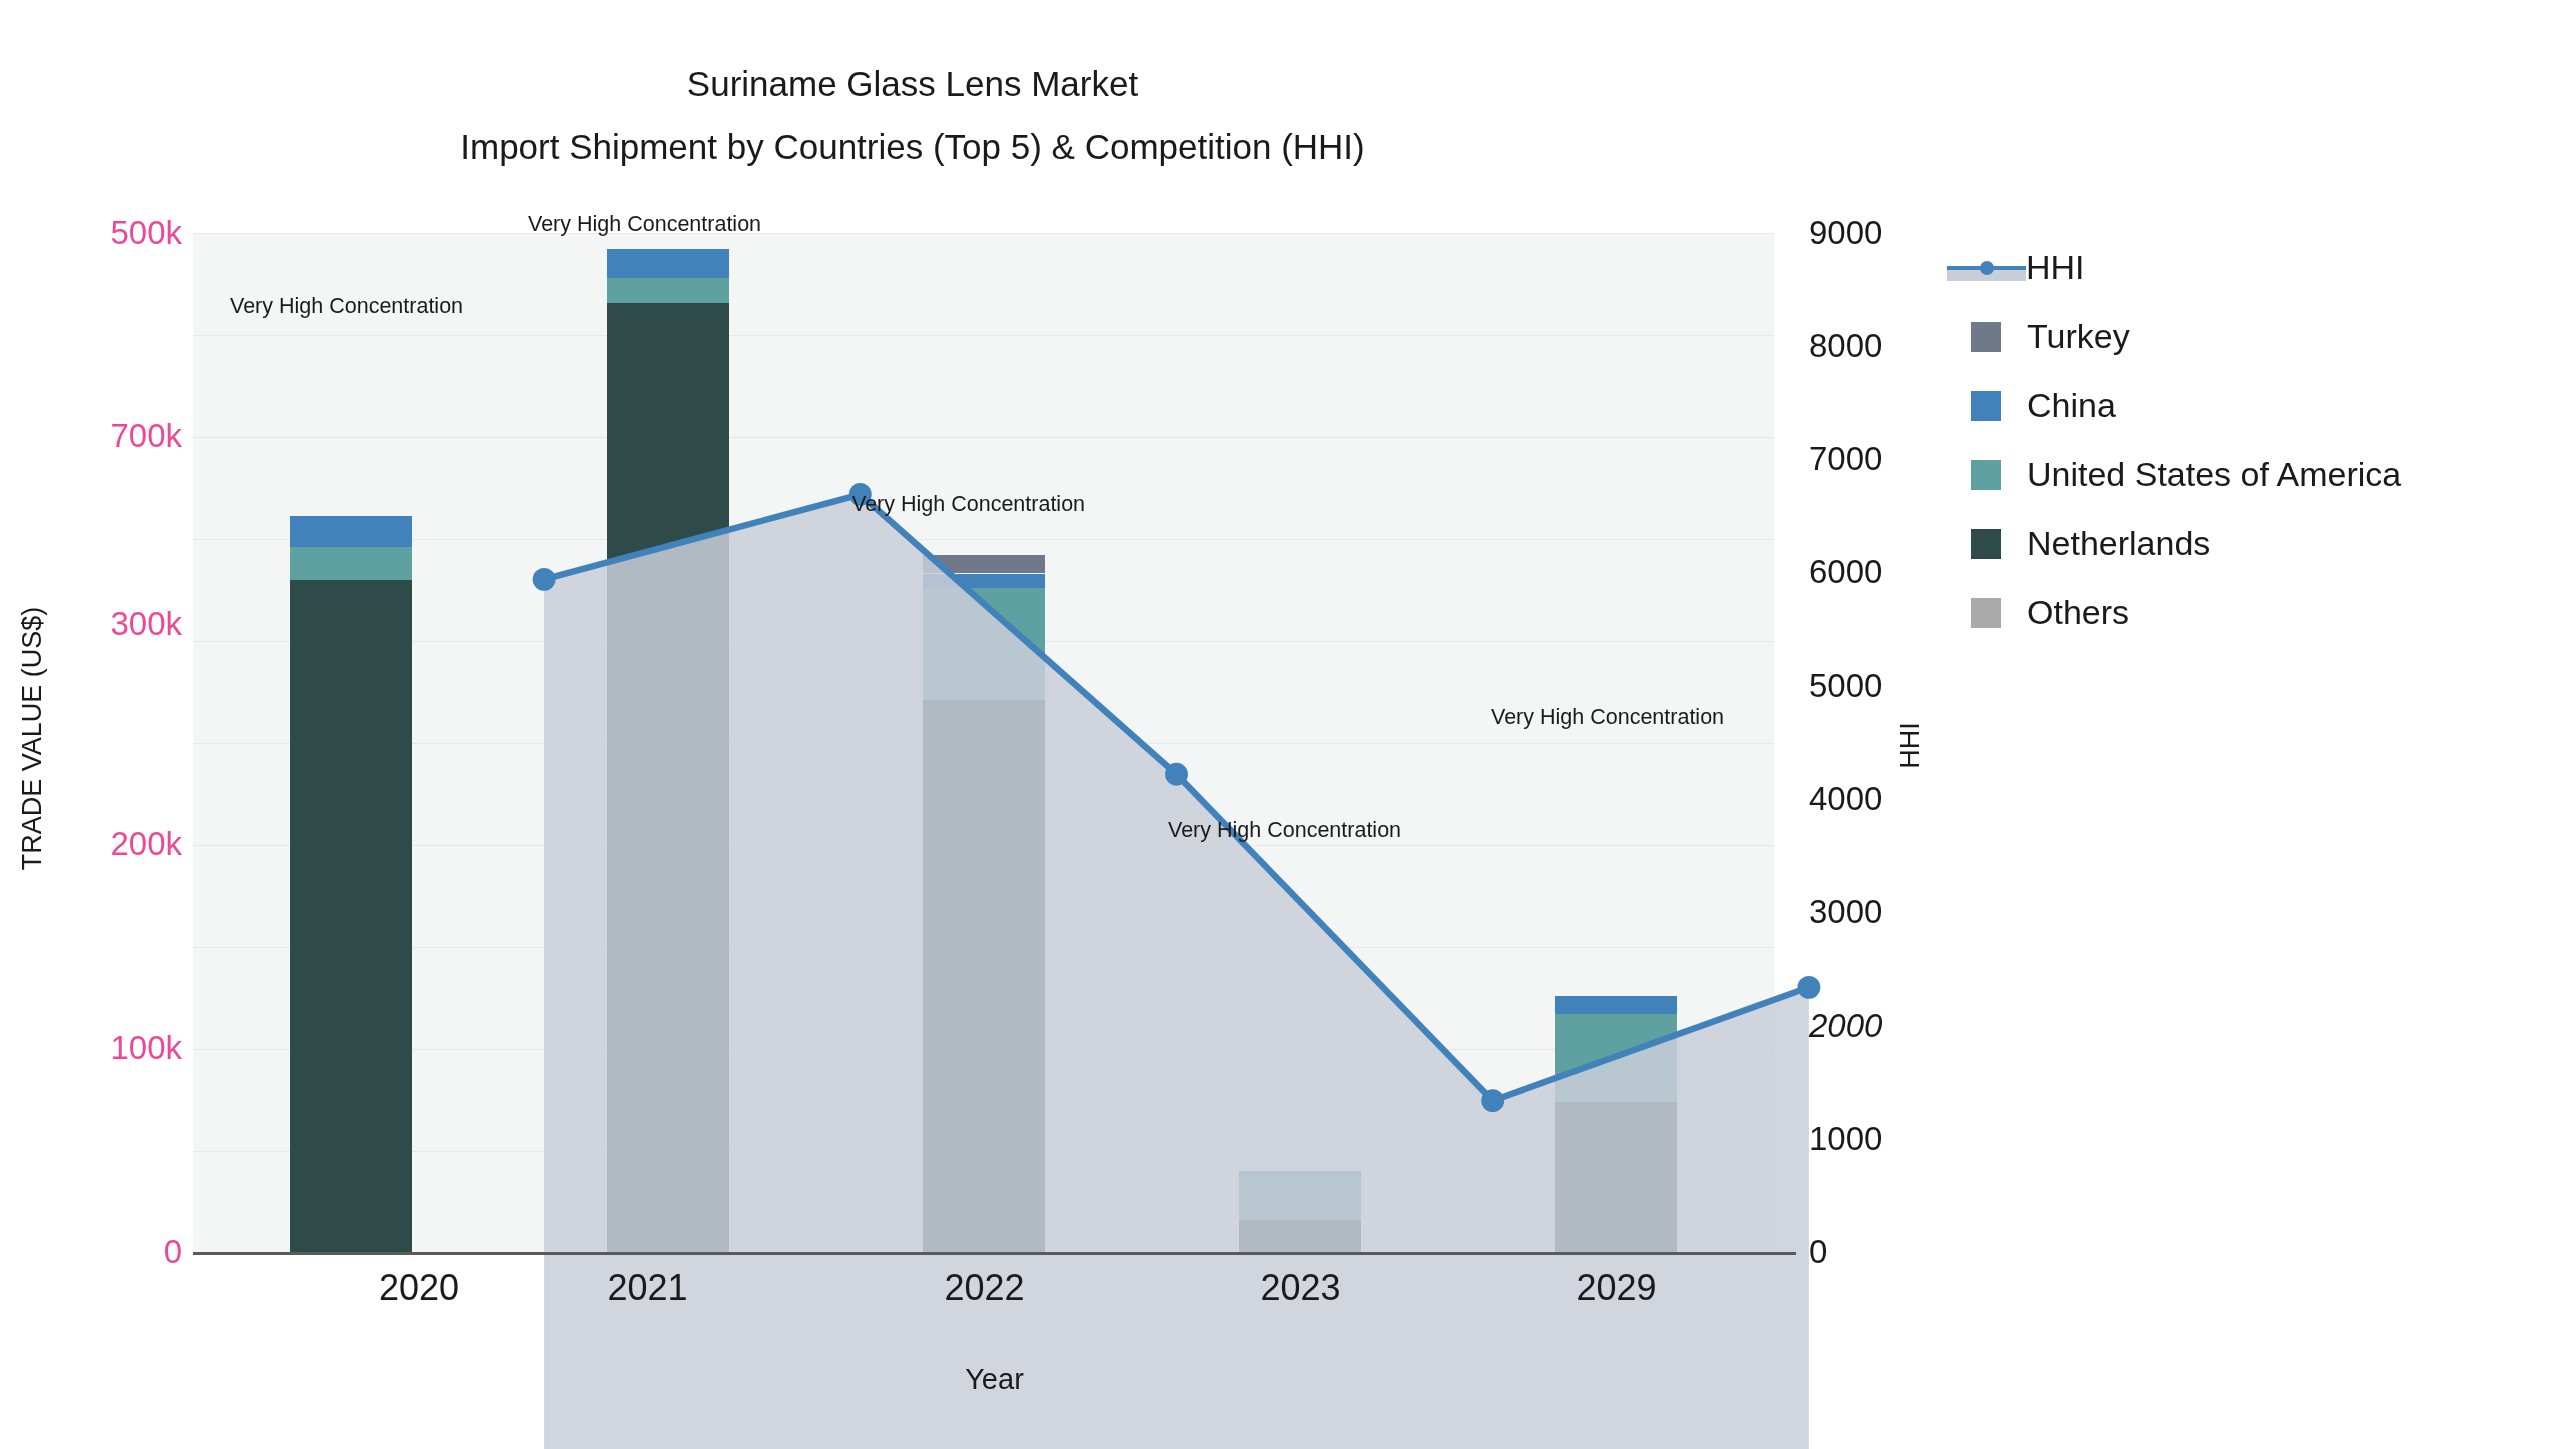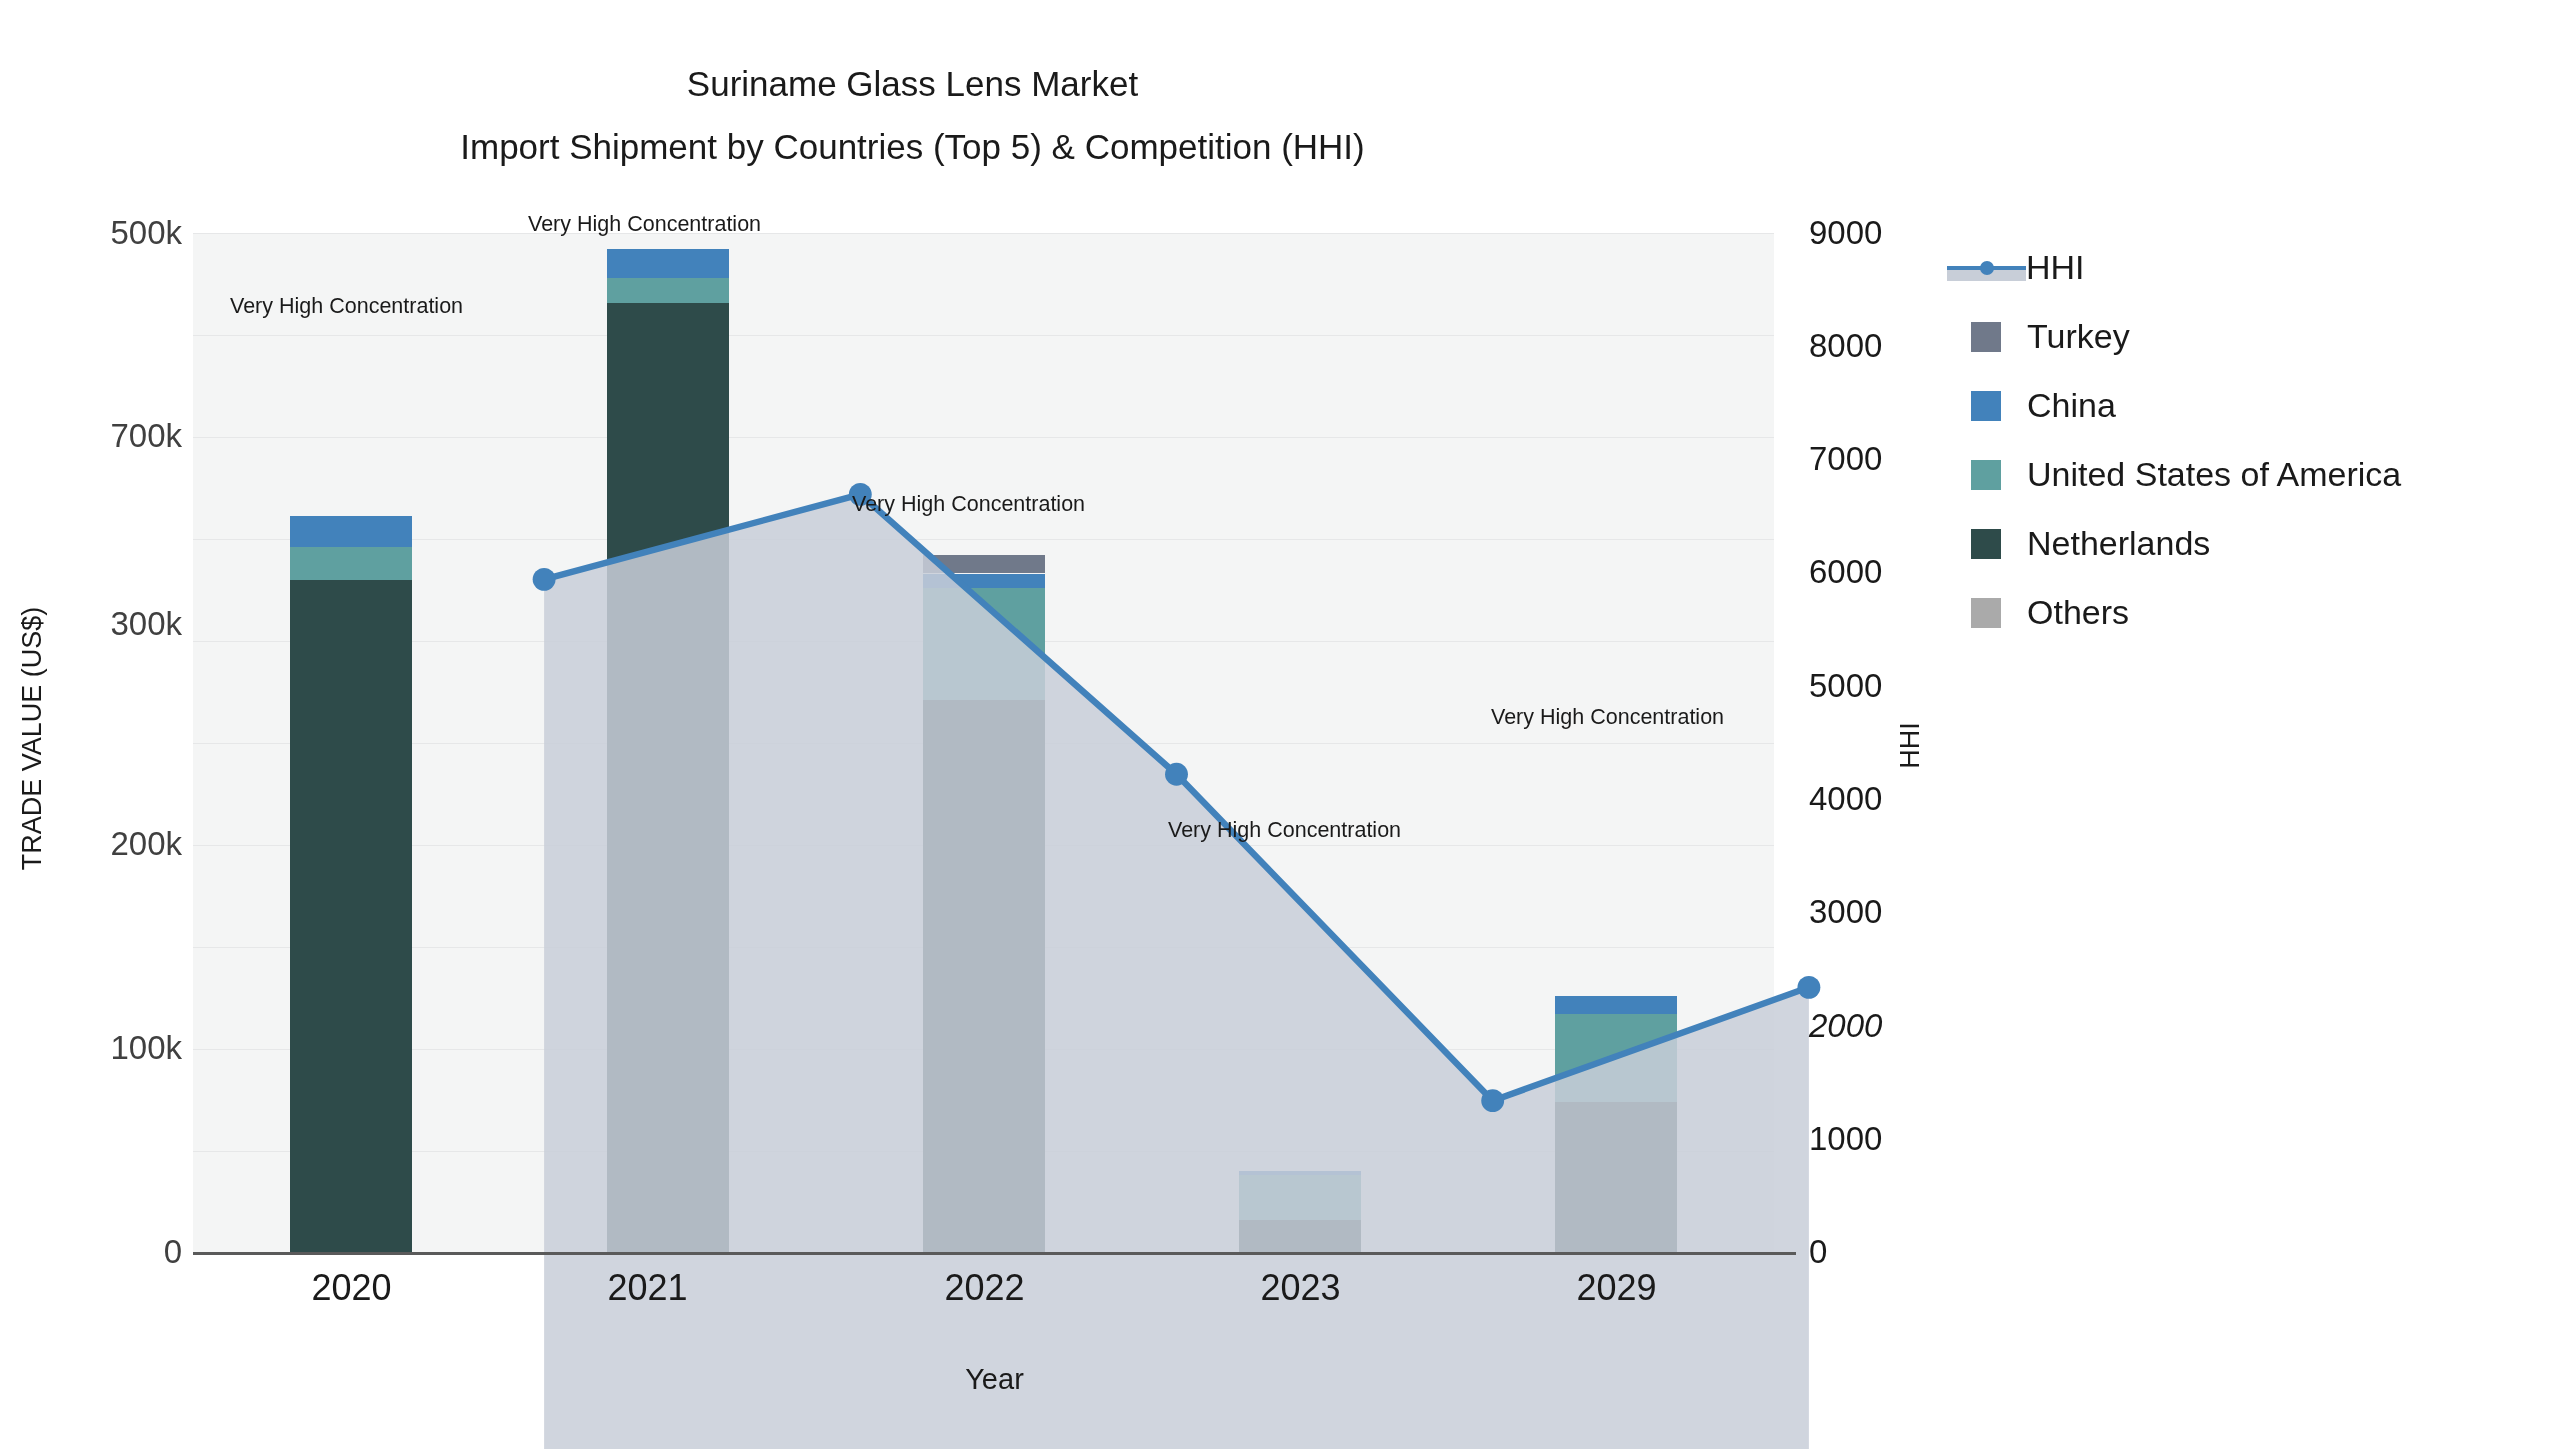--- a/index.html
+++ b/index.html
@@ -15,21 +15,21 @@
   .grid{position:absolute;left:0;width:100%;height:0.7px;background:#e6e7e8;}
   #xaxis-line{position:absolute;left:193px;top:1252px;width:1603px;height:2.9px;background:#5a5a5a;}
 
   .bar{position:absolute;width:122px;}
   .seg{position:absolute;left:0;width:100%;}
 
   #hhi-svg{position:absolute;left:193px;top:233px;width:1581px;height:1020px;}
 
   .ann{position:absolute;color:#1a1a1a;font-size:21.5px;white-space:nowrap;}
 
-  .ytick{position:absolute;right:0;text-align:right;color:#404040;font-size:33px;transform:translateY(-50%);width:179px;}
+  .ytick{position:absolute;right:0;text-align:right;color:#ec4899;font-size:33px;transform:translateY(-50%);width:179px;}
   #ylabels-left{position:absolute;left:0;top:0;width:182px;height:1449px;}
   .rtick{position:absolute;left:0;text-align:left;color:#1a1a1a;font-size:33px;transform:translateY(-50%);width:179px;}
   #ylabels-right{position:absolute;left:1809px;top:0;width:182px;height:1449px;}
 
   #ylabel-left-title{position:absolute;left:-168px;top:723px;width:401px;text-align:center;
      transform:rotate(-90deg);color:#1a1a1a;font-size:27px;}
   #ylabel-right-title{position:absolute;left:1839px;top:730px;width:143px;text-align:center;
      transform:rotate(-90deg);color:#1a1a1a;font-size:27px;}
   #xlabel-title{position:absolute;left:193px;top:1363px;width:1603px;text-align:center;color:#1a1a1a;font-size:29px;}
 
@@ -131,21 +131,21 @@
       <div class="rtick" style="top: 1026px; font-style: italic;">2000</div>
       <div class="rtick" style="top: 912px;">3000</div>
       <div class="rtick" style="top: 799px;">4000</div>
       <div class="rtick" style="top: 686px;">5000</div>
       <div class="rtick" style="top: 572px;">6000</div>
       <div class="rtick" style="top: 459px;">7000</div>
       <div class="rtick" style="top: 346px;">8000</div>
       <div class="rtick" style="top: 233px;">9000</div>
     </div>
   <div id="xlabels">
-      <div class="xtick" style="left: 244px;">2020</div>
+      <div class="xtick" style="left: 244px; text-align: right;">2020</div>
       <div class="xtick" style="left: 540px;">2021</div>
       <div class="xtick" style="left: 877px;">2022</div>
       <div class="xtick" style="left: 1193px;">2023</div>
       <div class="xtick" style="left: 1509px;">2029</div>
     </div>
 
   <div id="ylabel-left-title">TRADE VALUE (US$)</div>
   <div id="ylabel-right-title">HHI</div>
   <div id="xlabel-title">Year</div>
 

